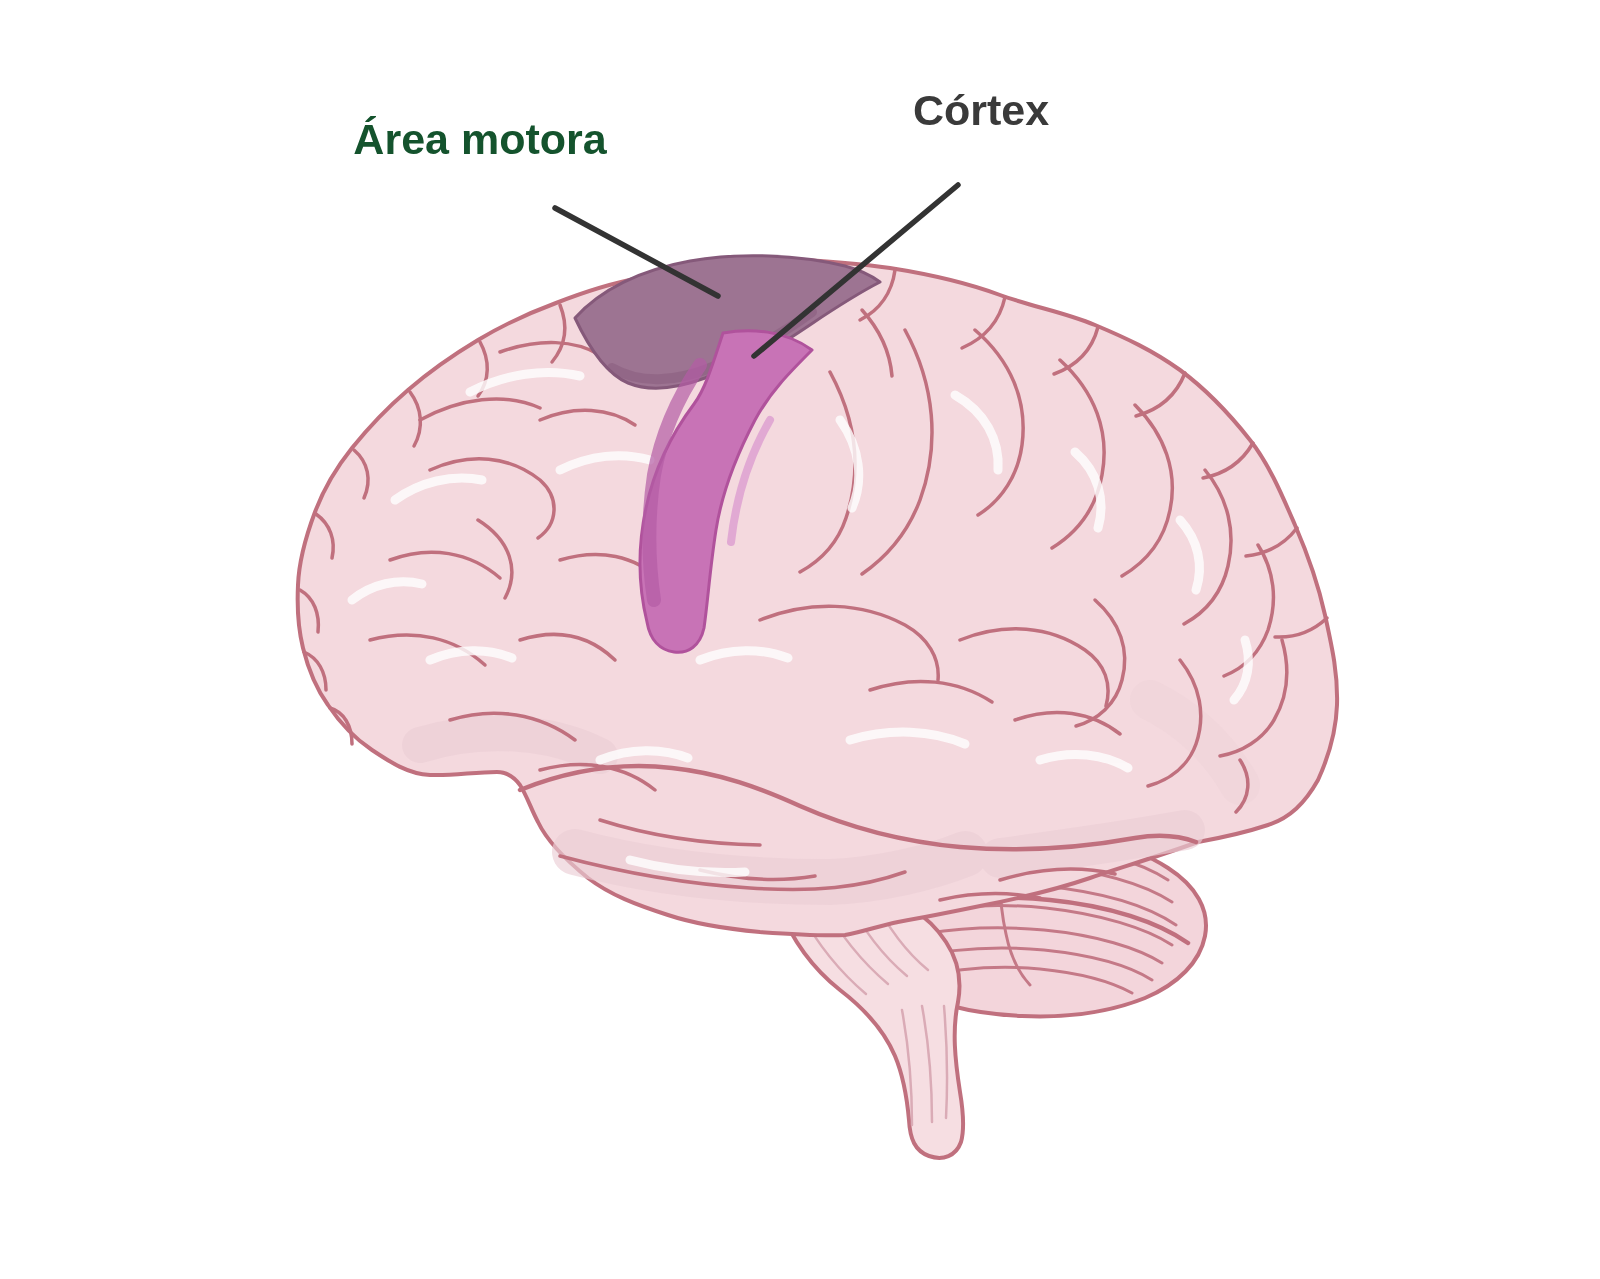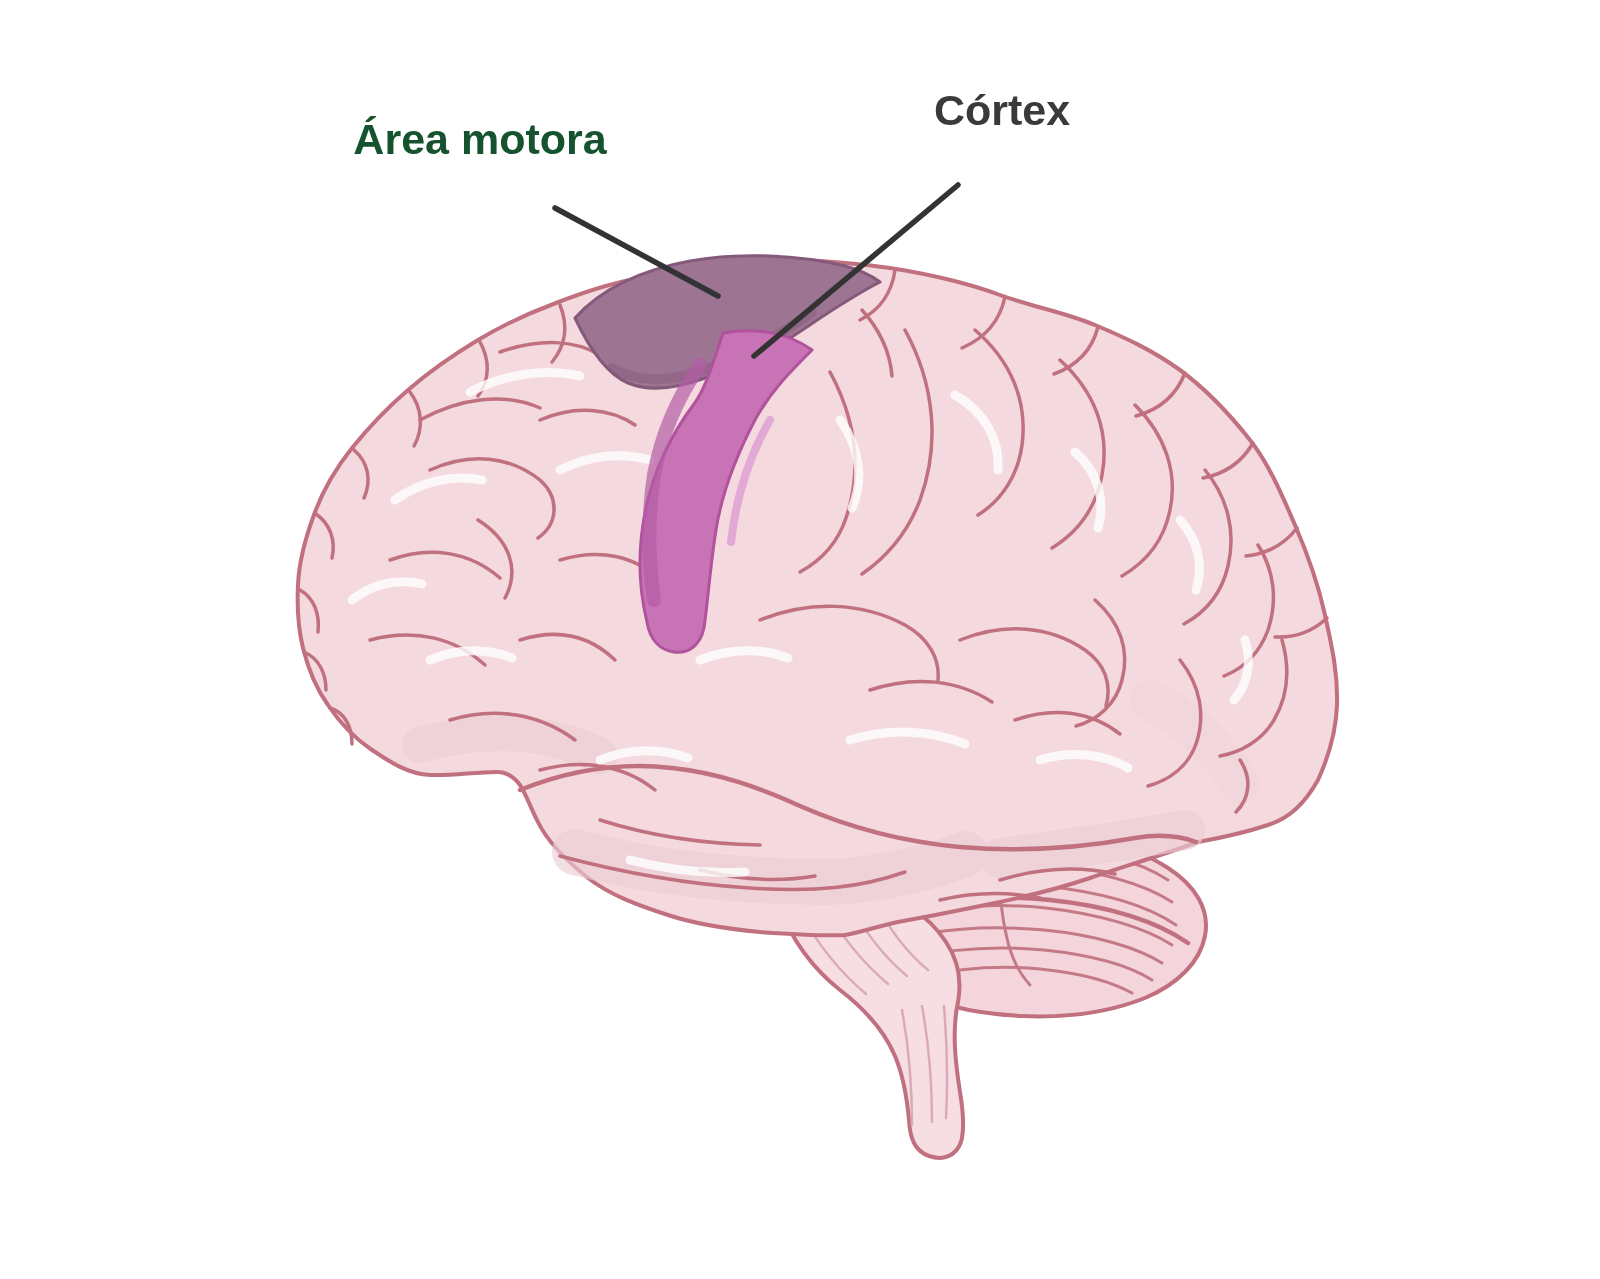--- a/index.html
+++ b/index.html
@@ -15,21 +15,21 @@
     position:absolute;
     font-weight:700;
     font-size:43px;
     line-height:44px;
     color:#3a3a3a;
     text-align:center;
     white-space:nowrap;
   }
   .label span{display:block;}
   #label-sma{left:250px;top:117px;width:460px;}
-  #label-premotor{left:852px;top:88px;width:300px;}
+  #label-premotor{left:831px;top:88px;width:300px;}
 </style>
 </head>
 <body>
 
 <div class="stage" style="background: rgb(255, 255, 255);">
 
   <svg viewBox="0 0 1600 1279" aria-hidden="true">
 
     <g>
       <path stroke-width="4" d="M850,852 C890,830 945,822 1005,825 C1068,828 1128,842 1168,868

